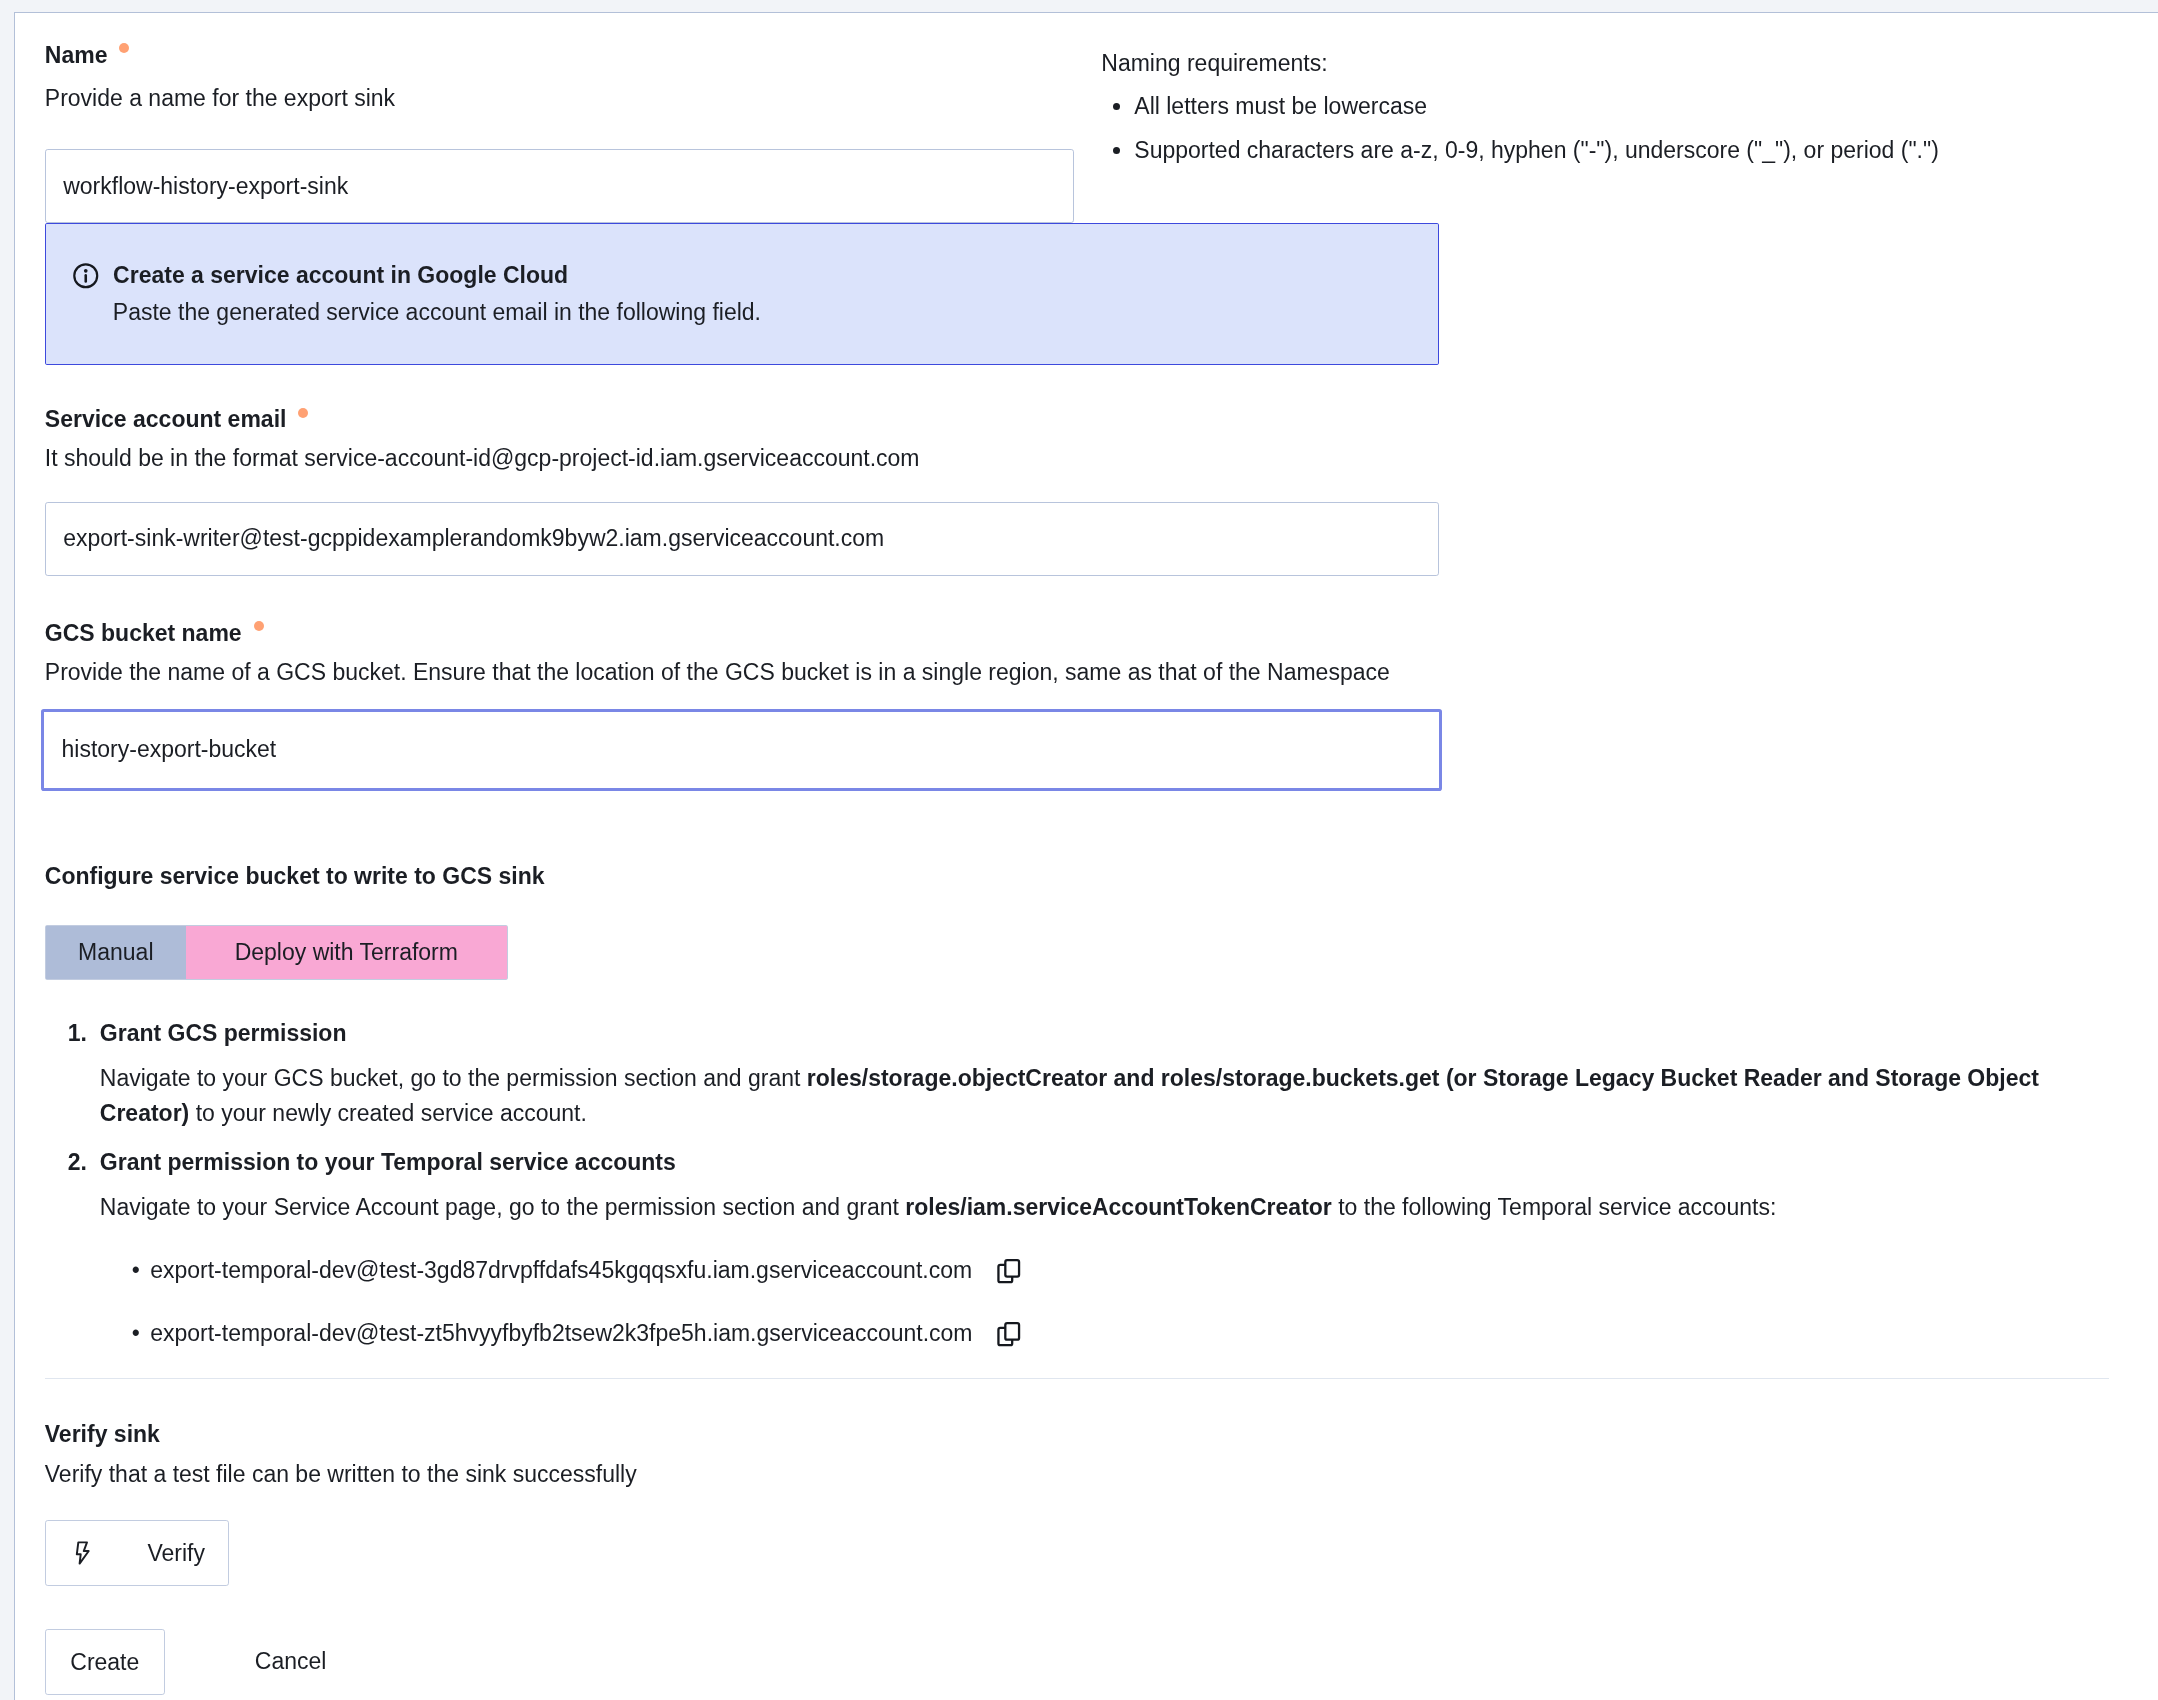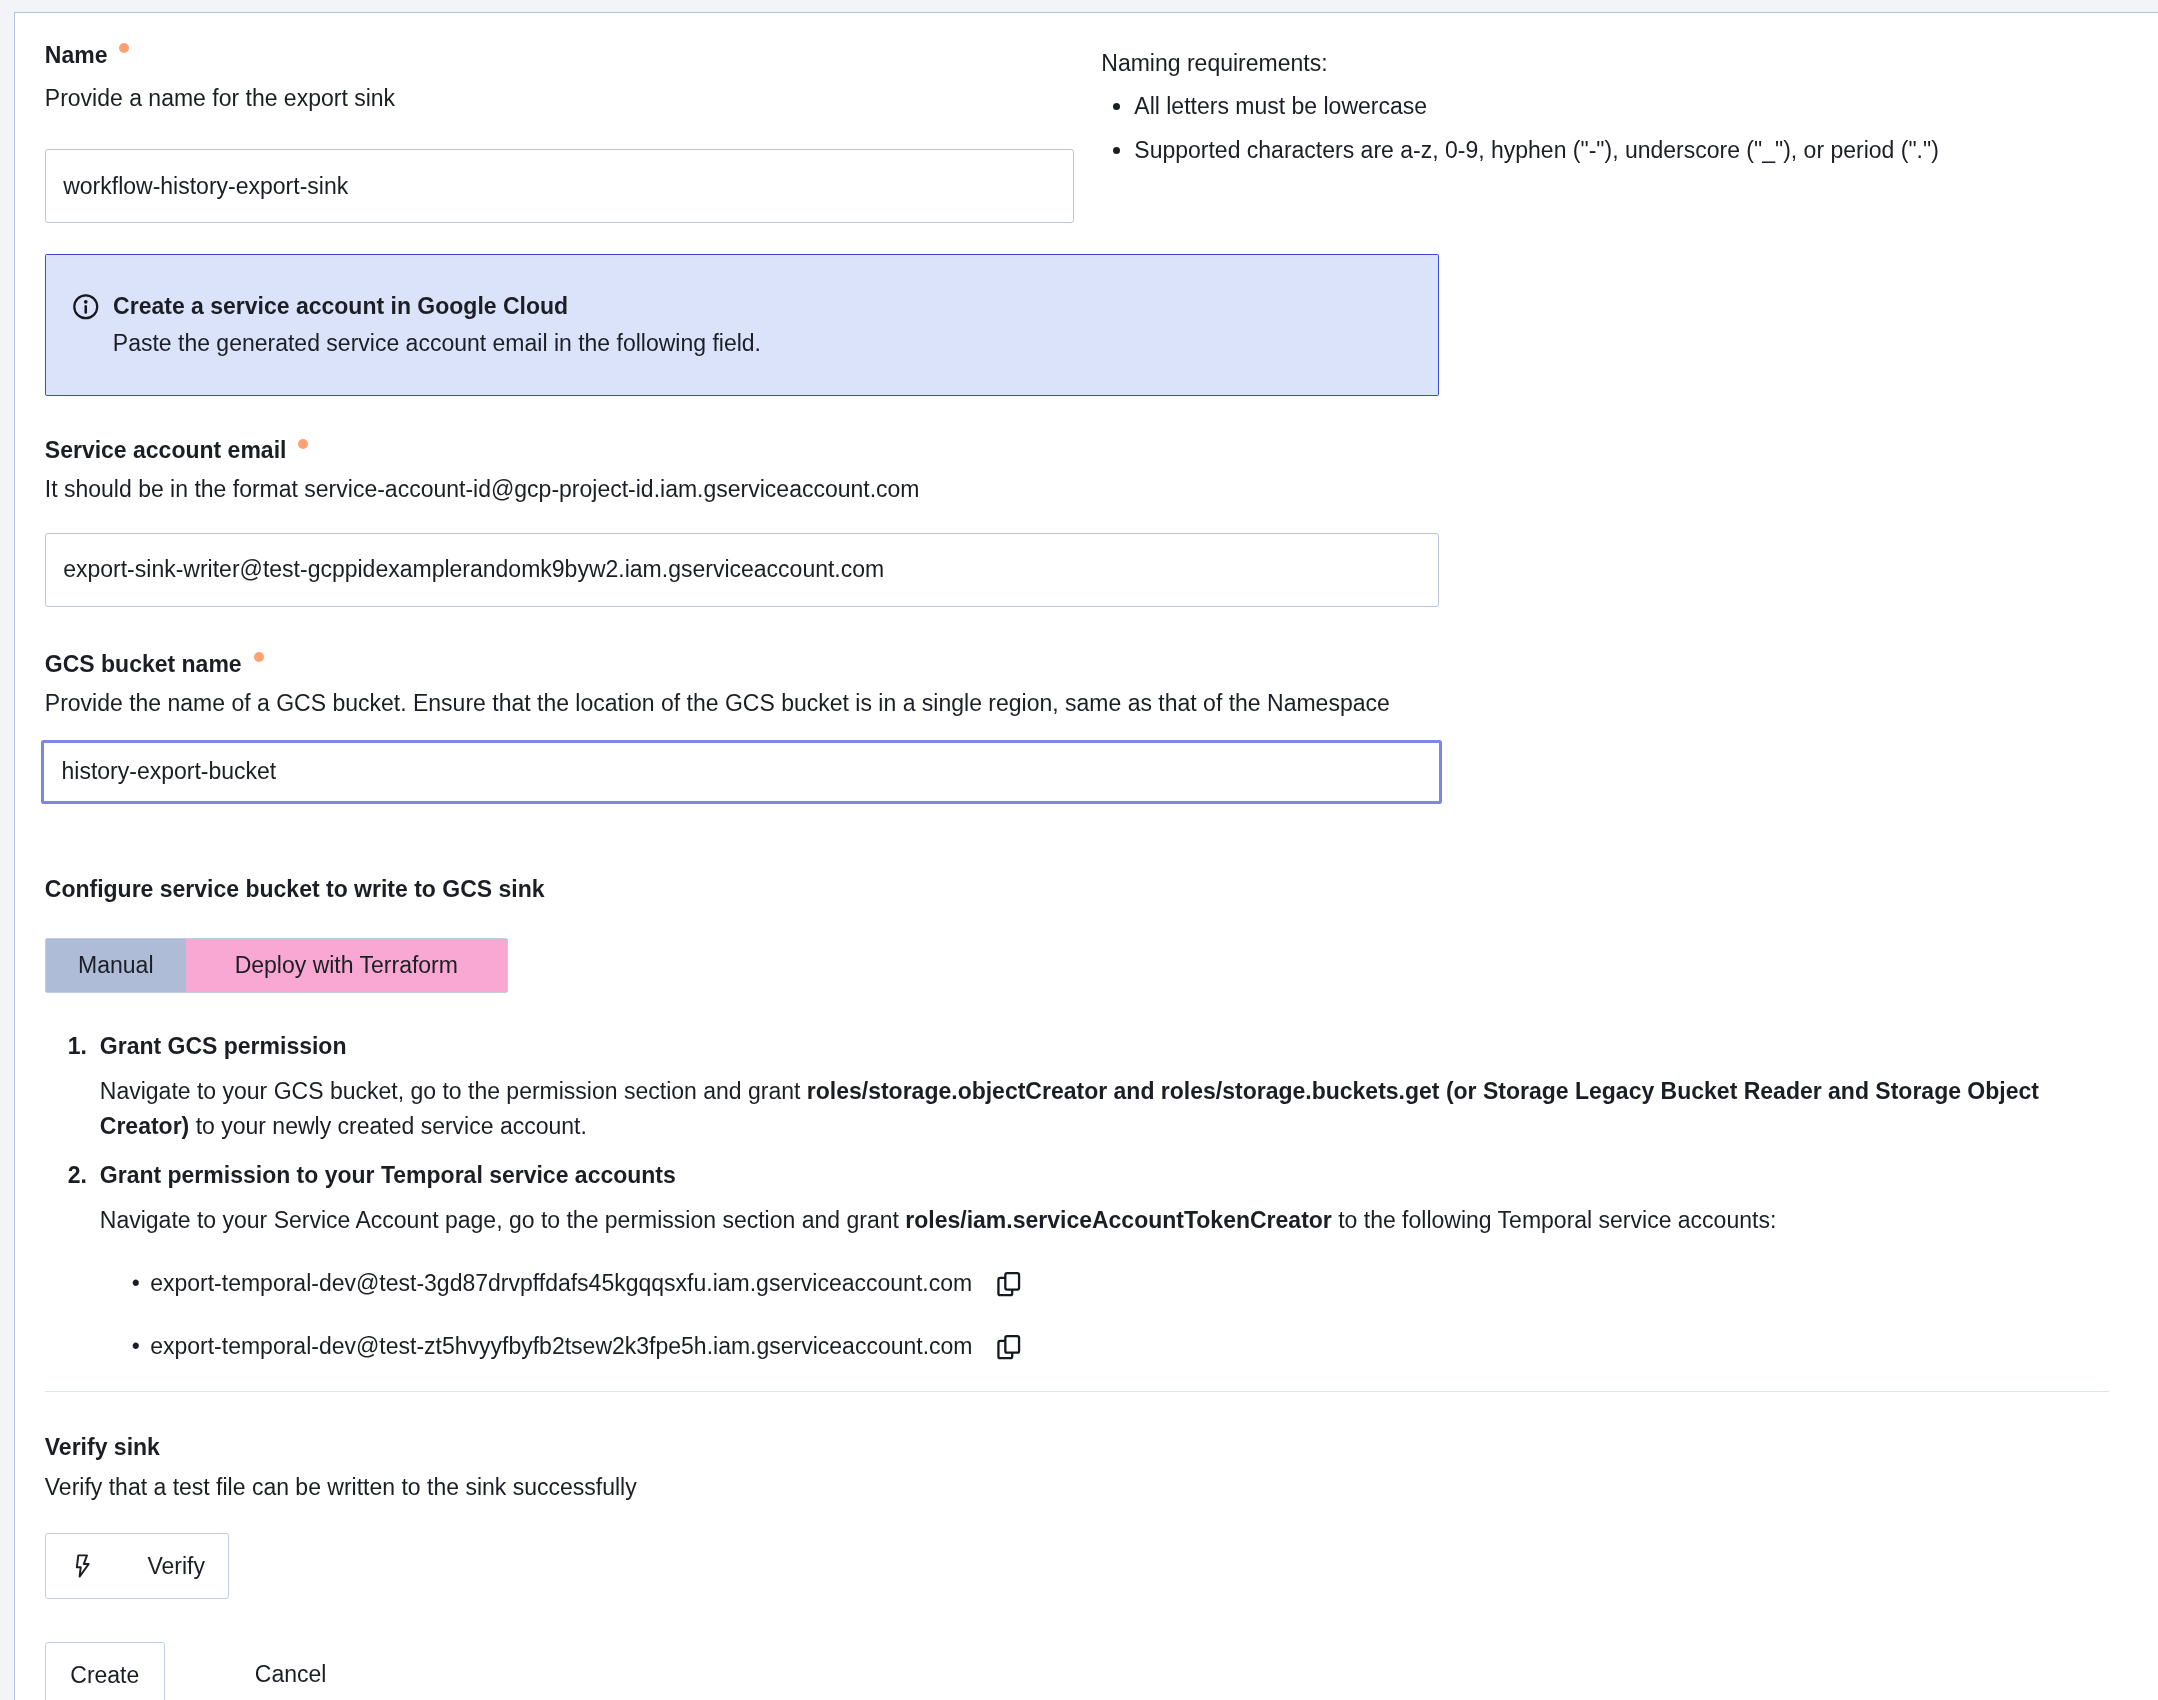--- a/index.html
+++ b/index.html
@@ -34,33 +34,33 @@
   .req-dot{width:10px;height:10px;border-radius:50%;background:var(--required-dot);margin-left:12px;margin-top:1.8px;flex:none;}
   .field-desc{line-height:27.5px;}
 
   .text-input{
     display:block;height:74px;border:1.8px solid var(--input-border);border-radius:2.8px;
     padding:0 17.4px;font-family:inherit;font-size:23px;color:var(--text);background:#fff;
     outline:none;margin-top:37px;
   }
   .text-input.full{width:1394px;}
   .text-input.focused{
-    border:3.7px solid var(--input-focus-border);height:64px;width:1401px;margin-left:-3.7px;margin-top:22px;
+    border:3.7px solid var(--input-focus-border);height:82px;width:1401px;margin-left:-3.7px;margin-top:22px;
   }
 
   .top-row{display:flex;align-items:flex-start;}
   .top-col-left{width:1029px;flex:none;}
   .top-col-left .text-input{width:1029px;}
   .top-col-right{margin-left:27.5px;padding-top:8.3px;}
   .req-title{line-height:27.5px;}
   .req-list{list-style:disc;margin:15.6px 0 0 0;padding-left:33px;}
   .req-list li{line-height:27.5px;margin-bottom:16.5px;white-space:nowrap;}
 
   .info-box{
-    margin-top:31px;width:1394px;background:var(--info-bg);
+    width:1394px;background:var(--info-bg);
     border:1.8px solid var(--info-border);border-radius:1.8px;
     padding:37px 26px 37px 26px;
   }
   .info-head{display:flex;align-items:center;}
   .info-icon{flex:none;width:27.5px;height:27.5px;margin-right:13.8px;color:#15181e;}
   .info-title{font-weight:700;line-height:29px;}
   .info-body{margin-left:41px;margin-top:9.2px;line-height:27.5px;}
 
   .field-group{margin-top:41px;}
   .field-group.gcs{margin-top:44px;}

